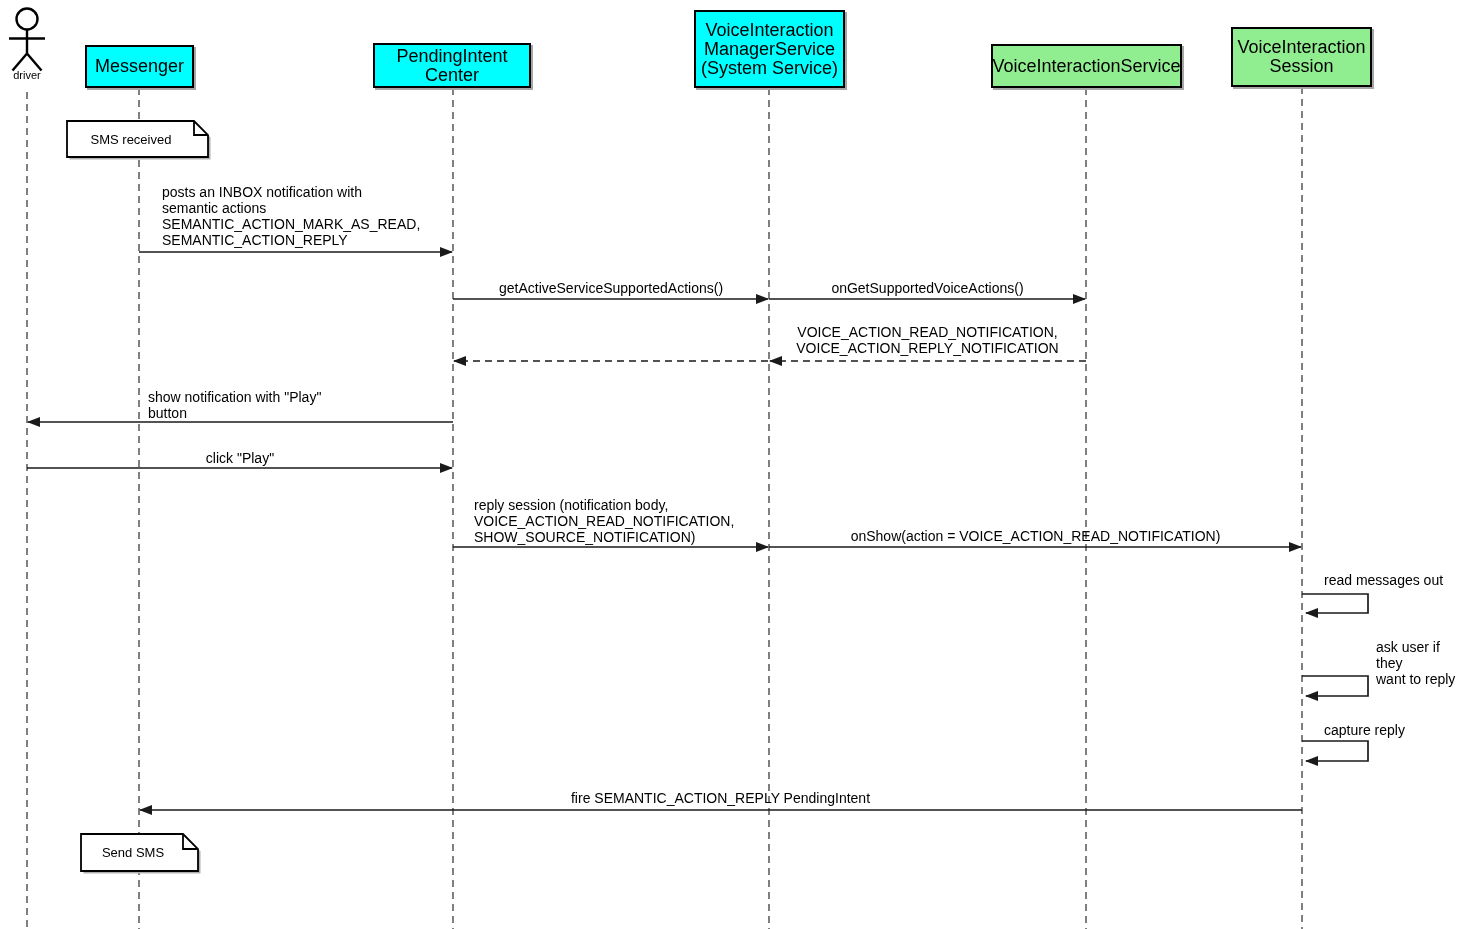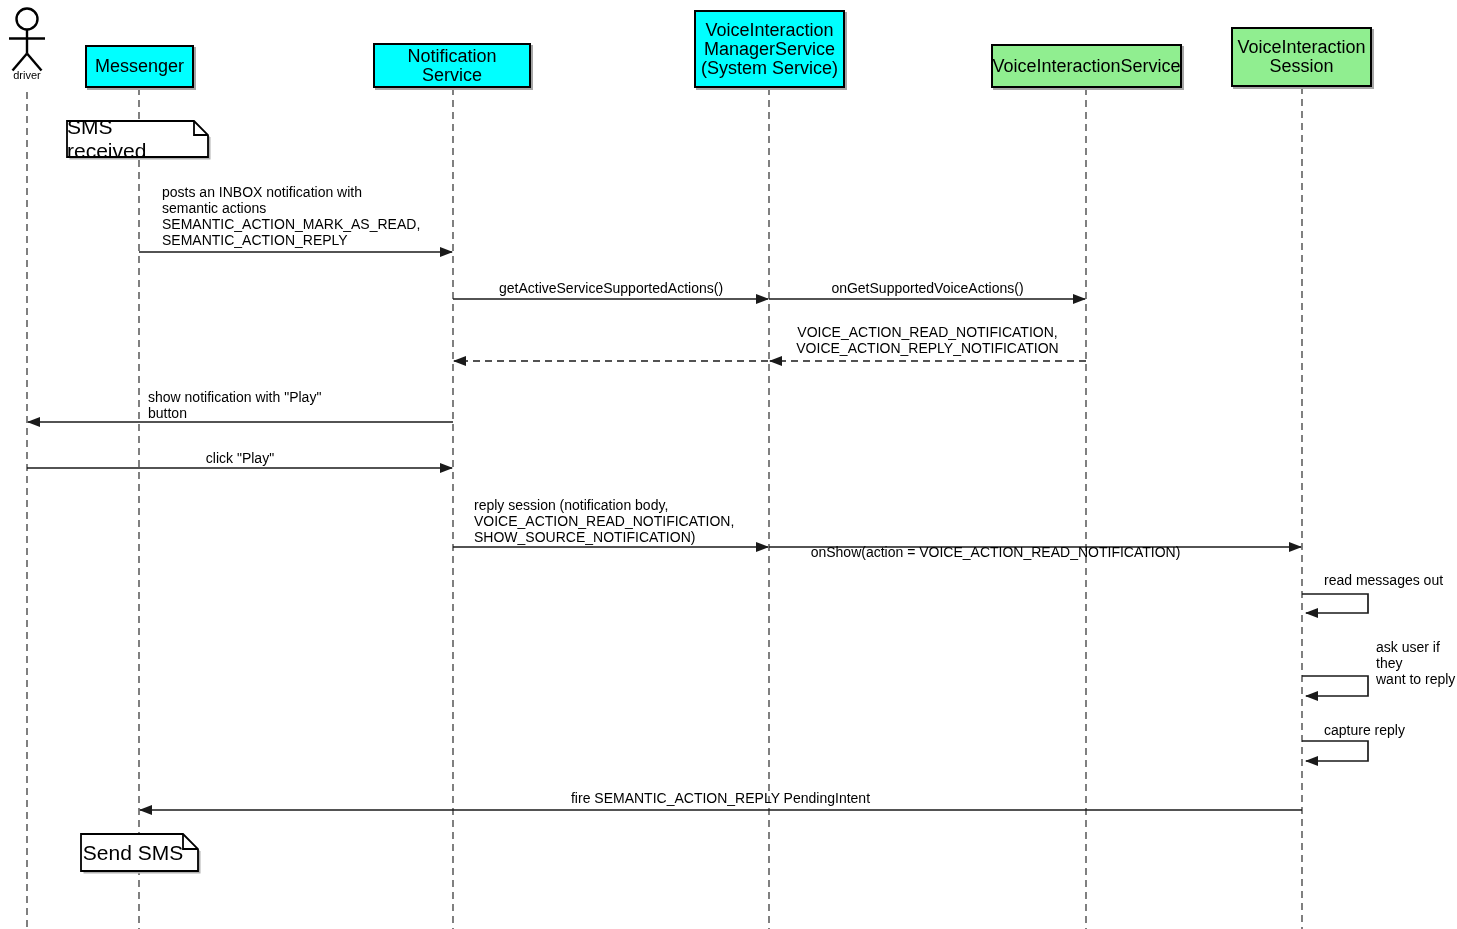--- a/index.html
+++ b/index.html
@@ -42,31 +42,31 @@
     z-index: 1;
   }
   .center { text-align: center; }
   .m0  { left: 162px;  top: 184px; }
   .m1  { left: 453px;  top: 280px; width: 316px; }
   .m2  { left: 769px;  top: 280px; width: 317px; }
   .m3  { left: 769px;  top: 324px; width: 317px; }
   .m4  { left: 148px;  top: 389px; }
   .m5  { left: 27px;   top: 450px; width: 426px; }
   .m6  { left: 474px;  top: 497px; }
-  .m7  { left: 729px;  top: 528px; width: 533px; margin-top: 16px; }
+  .m7  { left: 769px;  top: 528px; width: 533px; }
   .m8  { left: 1324px; top: 572px; }
   .m9  { left: 1332px; top: 639px; margin-left: 44px; }
   .m10 { left: 1324px; top: 722px; }
   .m11 { left: 139px;  top: 790px; width: 1163px; }
   .note-text {
     position: absolute;
     display: flex;
     align-items: center;
     justify-content: center;
-    font-size: 21px;
+    font-size: 13px;
     z-index: 2;
   }
   .n0 { left: 67px; top: 121px; width: 128px; height: 36px; }
   .n1 { left: 81px; top: 834px; width: 104px; height: 37px; }
   .actor-label {
     position: absolute;
     left: 0; top: 69px; width: 54px;
     text-align: center;
     font-size: 11px;
     z-index: 1;
@@ -125,21 +125,21 @@
     <path d="M1302,741 H1368 V761 H1306" fill="none" stroke="#1a1a1a" stroke-width="1.7" marker-end="url(#arr)"></path>
     <line x1="1302" y1="810" x2="140" y2="810" stroke="#1a1a1a" stroke-width="1.7" marker-end="url(#arr)"></line>
   </svg>
 
   <div class="actor-label">driver</div>
 
   <div class="participant cyan p-messenger">
     <span>Messenger</span>
   </div>
   <div class="participant cyan p-nc">
-    <span>Notification Service</span>
+    <span>PendingIntent Center</span>
   </div>
   <div class="participant cyan p-vims">
     <span>VoiceInteraction
 ManagerService
 (System Service)</span>
   </div>
   <div class="participant green p-vis">
     <span>VoiceInteractionService</span>
   </div>
   <div class="participant green p-vses">

